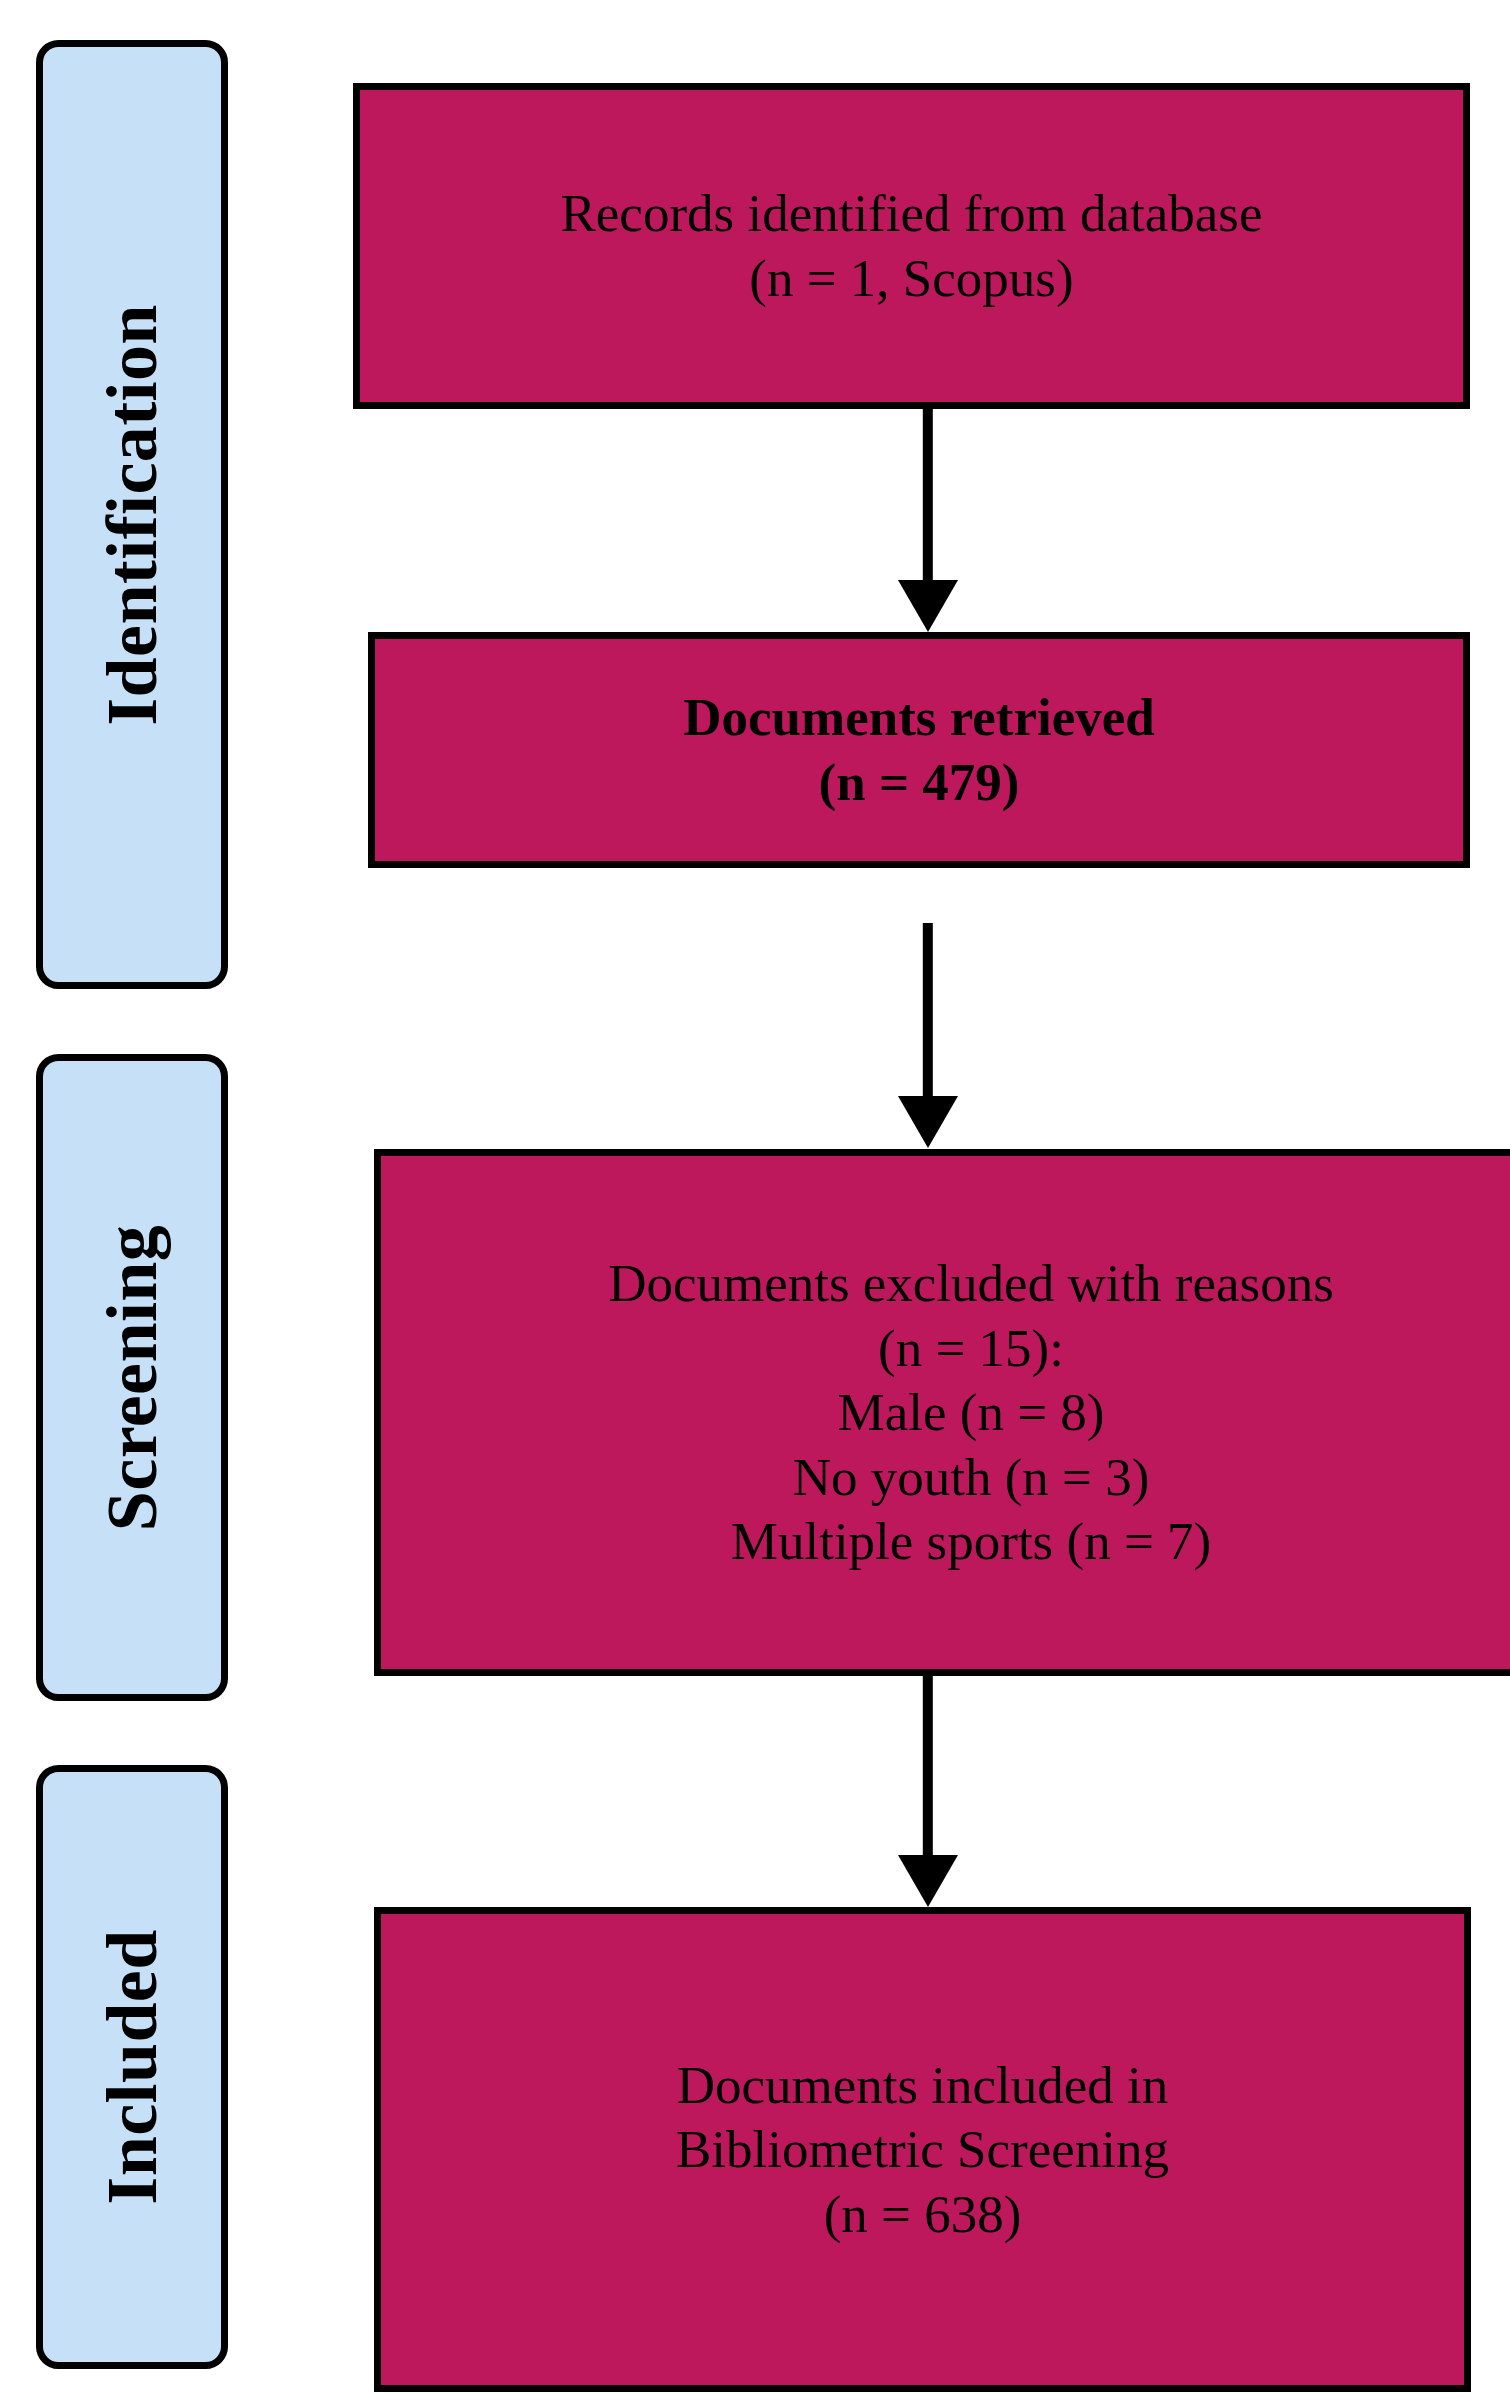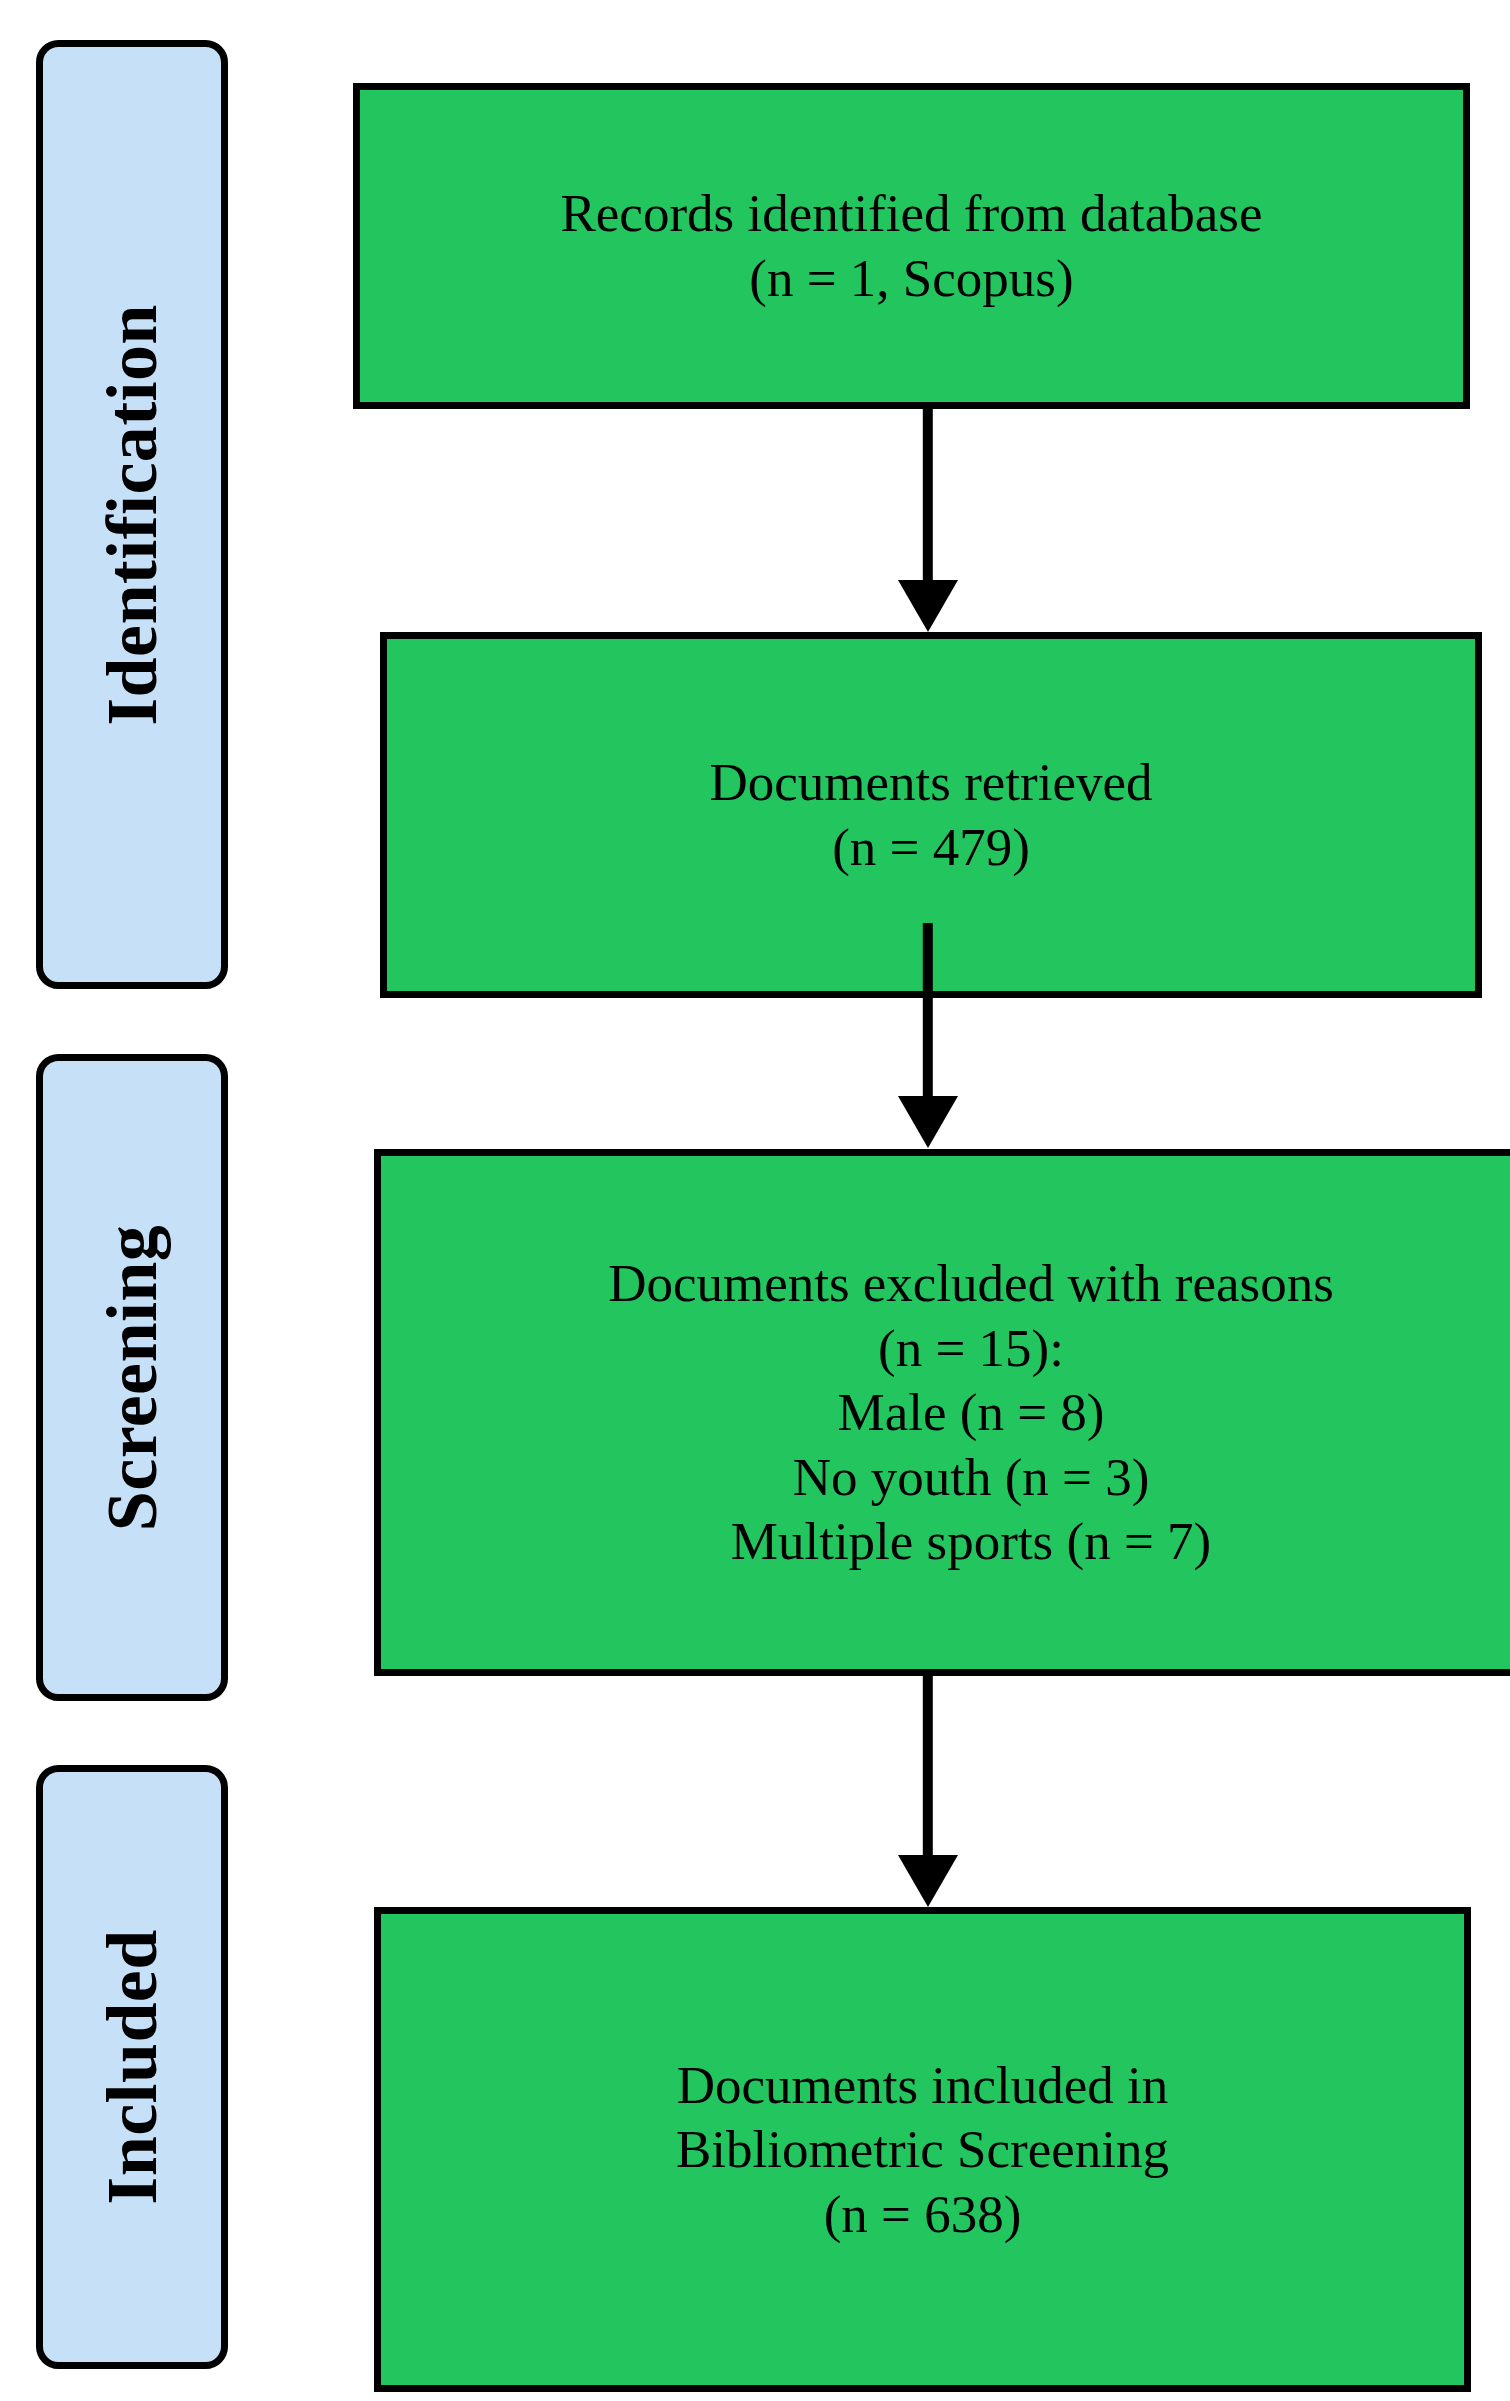--- a/index.html
+++ b/index.html
@@ -63,21 +63,21 @@
     top: 1765px;
     width: 192px;
     height: 604px;
   }
   #stage-included .stage-pill-label { font-size: 72px; }
 
   
   .flow-box {
     position: absolute;
     box-sizing: border-box;
-    background: #22c55e;
+    background: #be185d;
     border: 7px solid #000000;
     display: flex;
     flex-direction: column;
     align-items: center;
     justify-content: center;
     padding: 8.6px 22.4px;
   }
 
   .flow-line {
     display: block;
@@ -89,24 +89,25 @@
   }
 
   #box-records-identified {
     left: 353px;
     top: 83px;
     width: 1117px;
     height: 326px;
   }
 
   #box-documents-retrieved {
-    left: 380px;
+    left: 368px;
     top: 632px;
     width: 1102px;
-    height: 366px;
+    height: 236px;
+    font-weight: bold;
   }
 
   #box-documents-excluded {
     left: 374px;
     top: 1149px;
     width: 1194px;
     height: 527px;
   }
 
   #box-documents-included {

